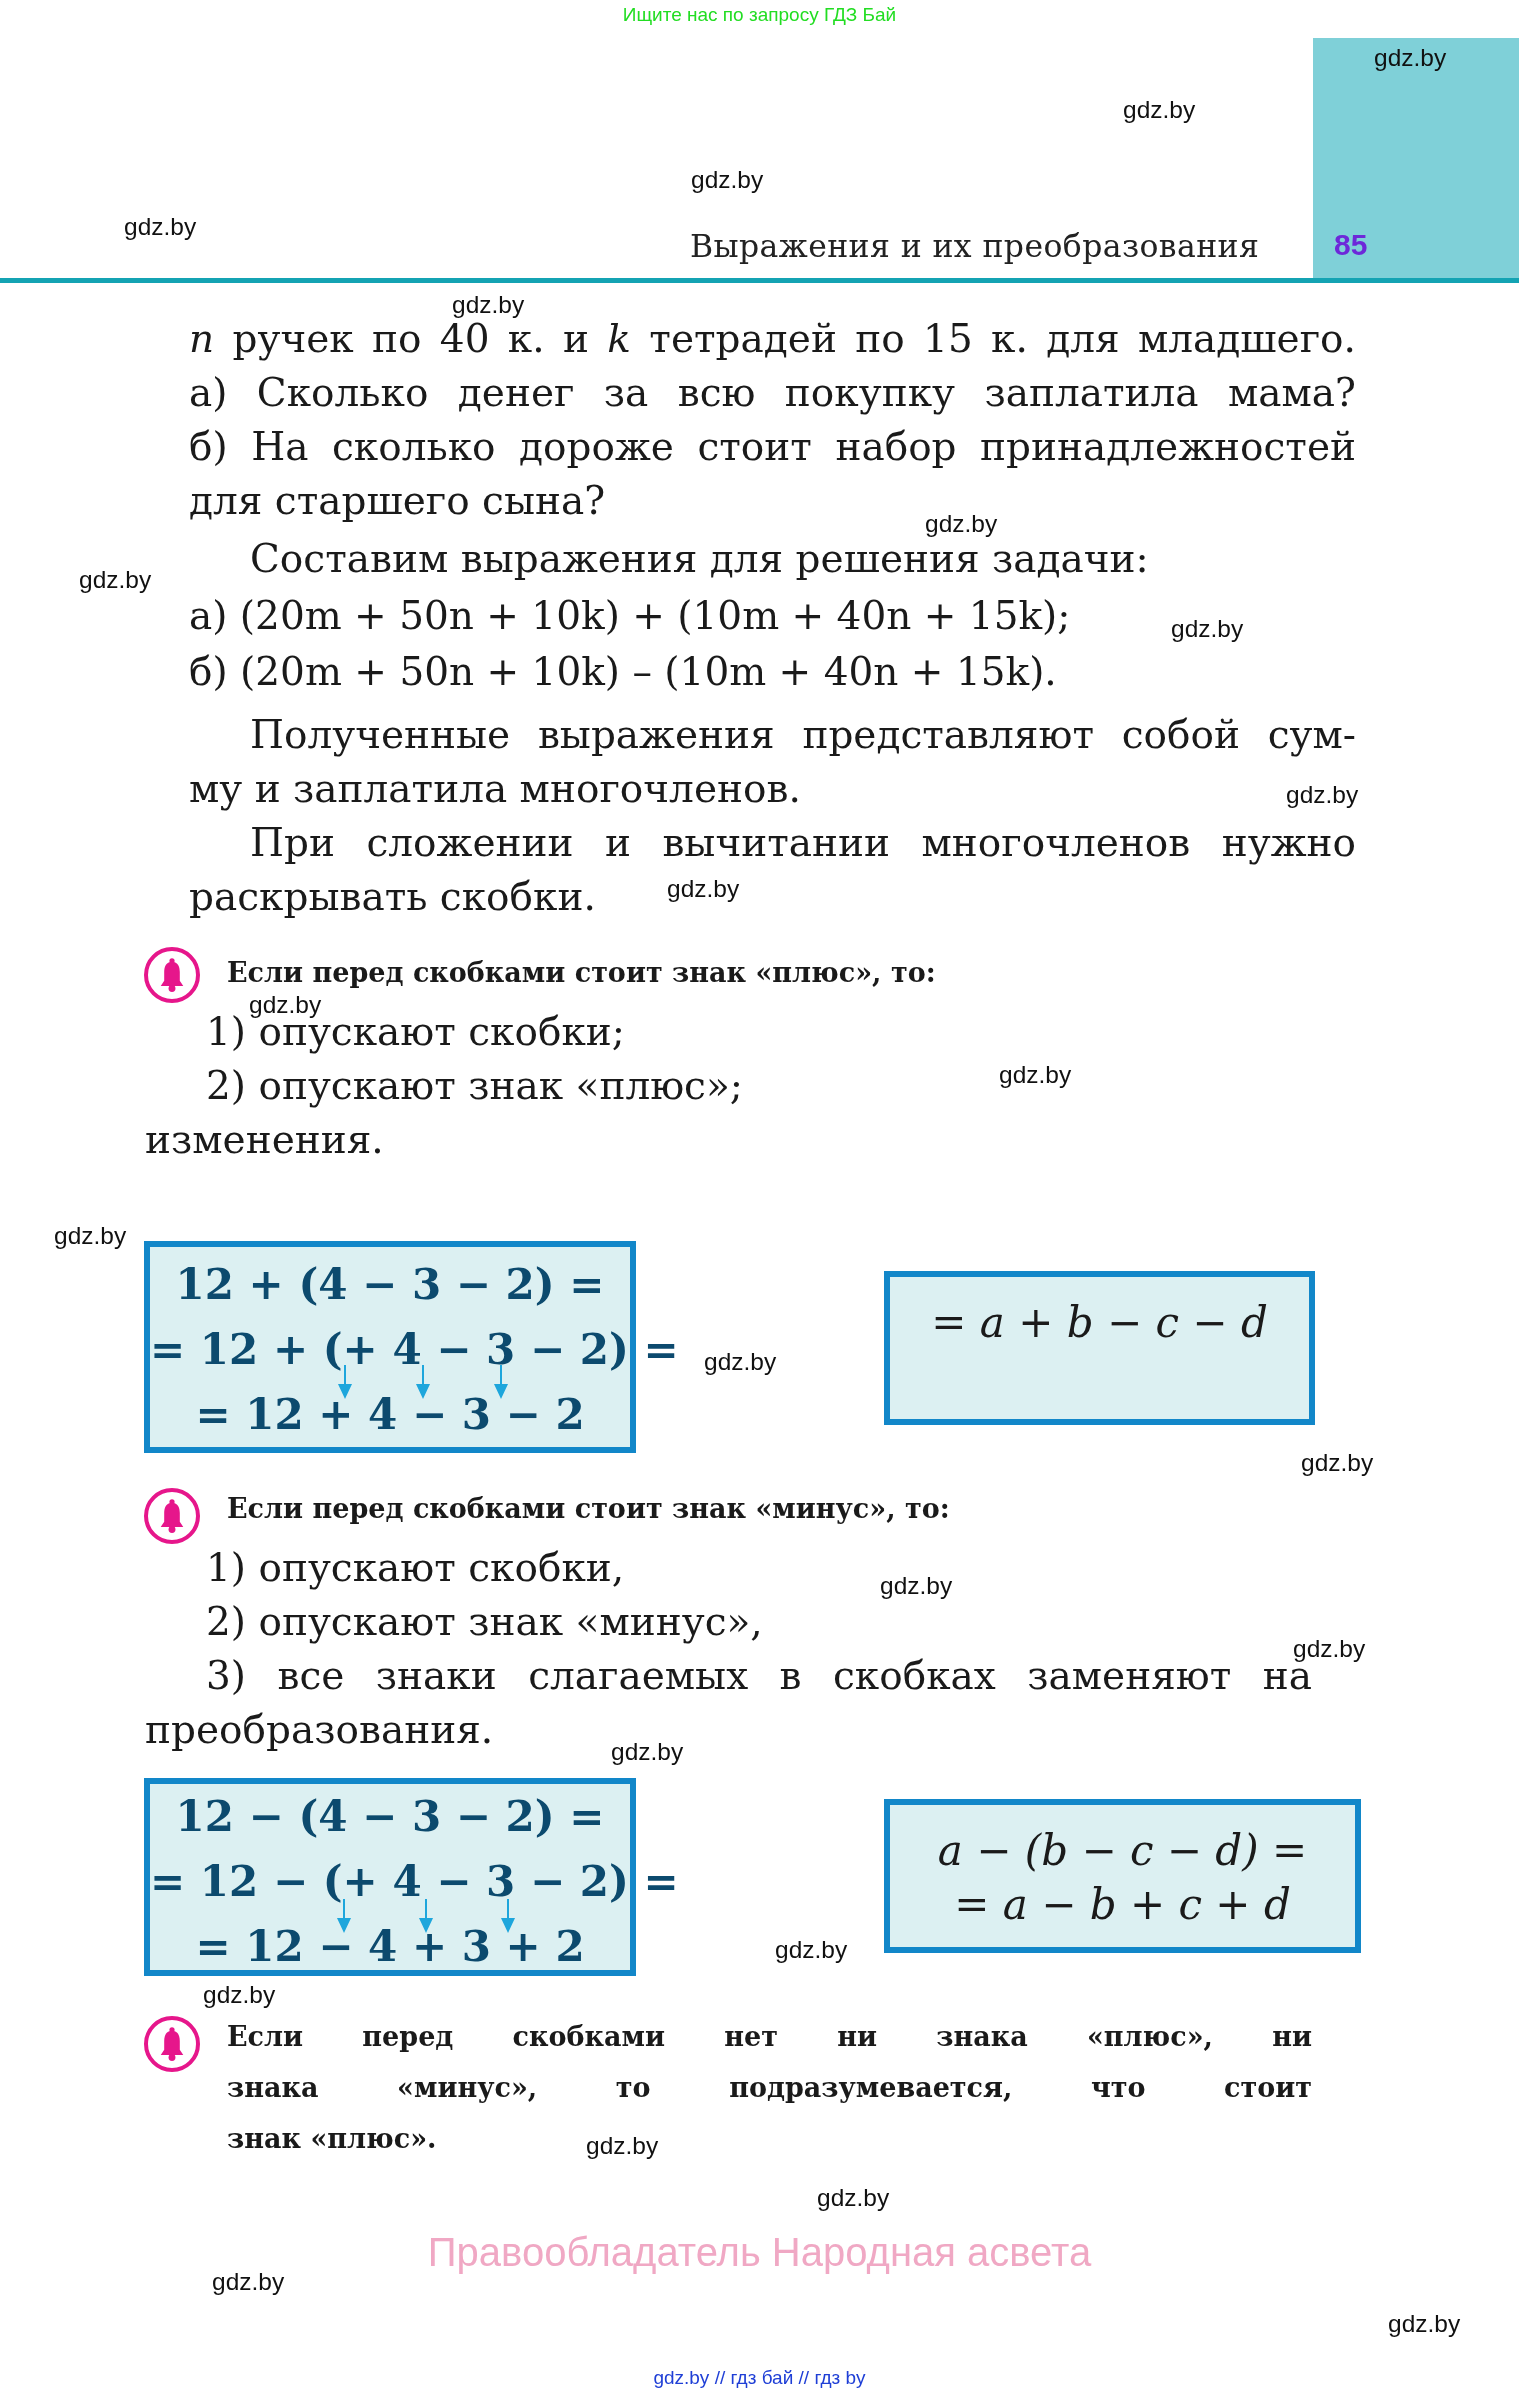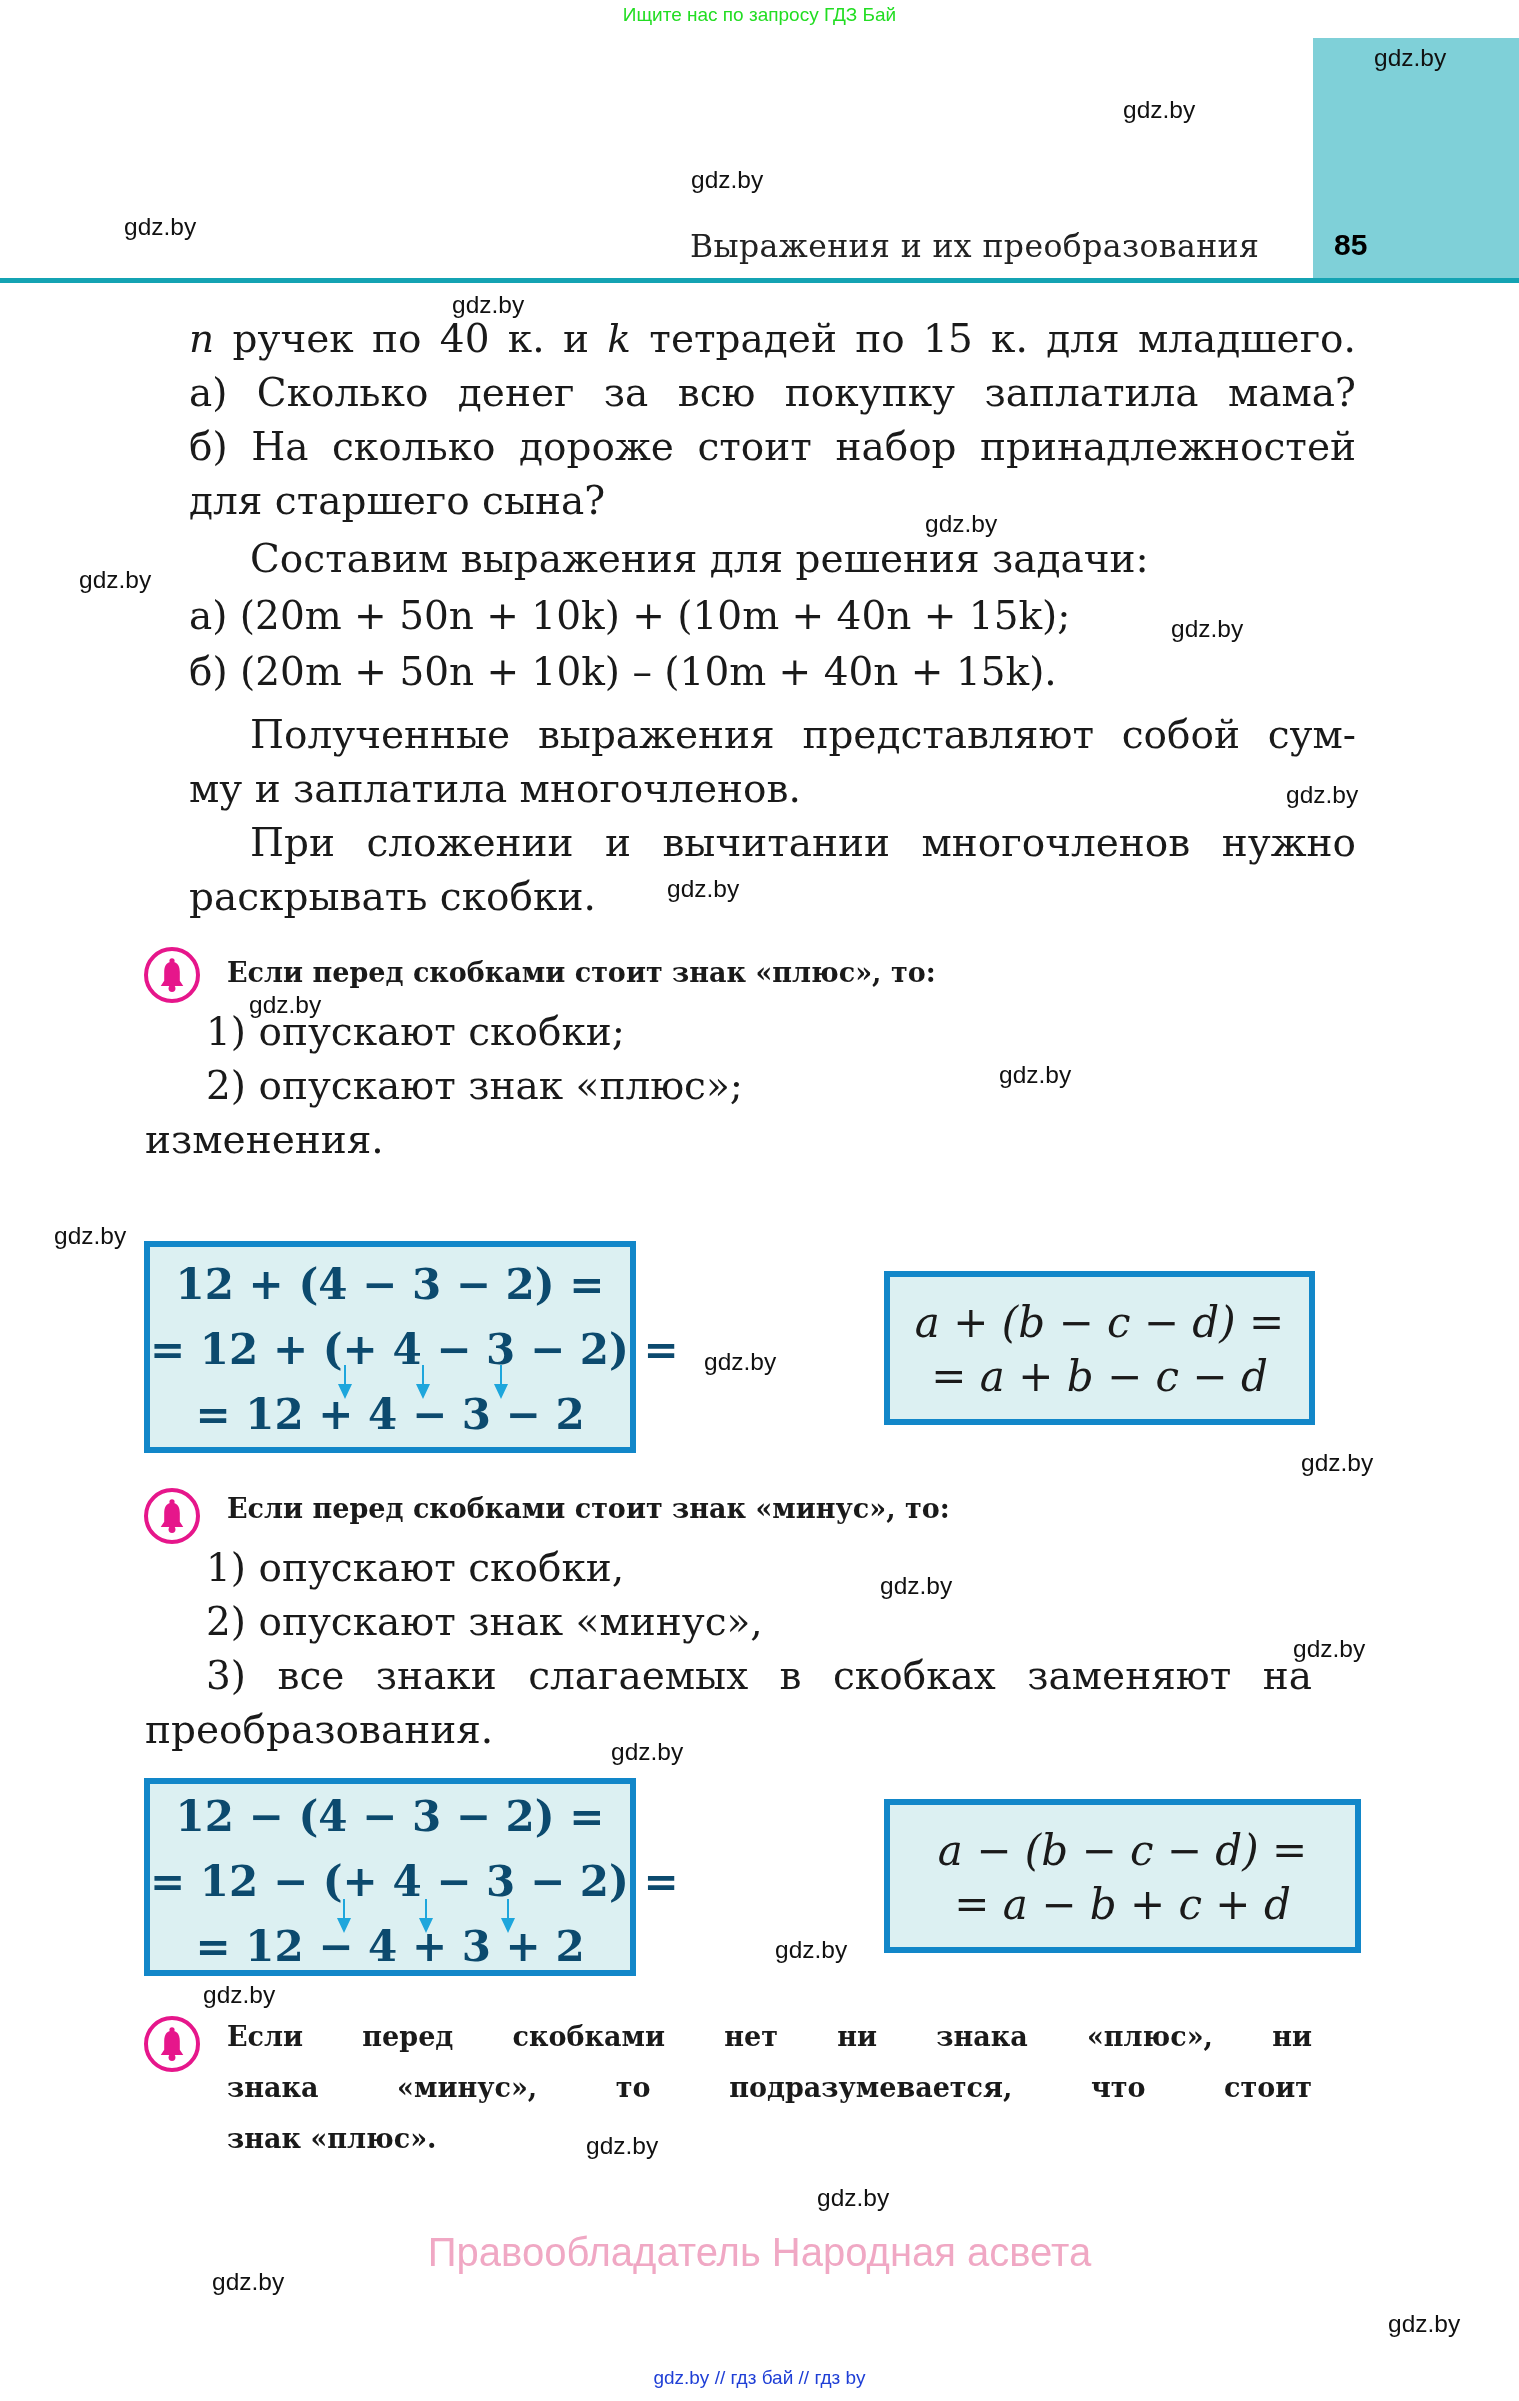--- a/index.html
+++ b/index.html
@@ -3,21 +3,21 @@
 <meta charset="utf-8">
 <style>
   html, body { margin:0; padding:0; }
   body { width:1519px; height:2401px; position:relative; background:#ffffff; overflow:hidden;
          font-family:"DejaVu Serif", serif; color:#1a1a1a; }
   .abs { position:absolute; }
   .top-notice { left:0; width:1519px; top:3.5px; text-align:center; font-family:"Liberation Sans", sans-serif;
                 font-size:19px; color:#22dd22; }
   .band { left:1313px; top:38px; width:207px; height:242px; background:#7fd0d8; }
   .rule { left:0; top:278px; width:1519px; height:5.3px; background:#14a3b3; }
-  .page-num { left:1334px; top:228px; font-family:"Liberation Sans", sans-serif; font-weight:bold; font-size:30px; color:#000000; }
+  .page-num { left:1334px; top:228px; font-family:"Liberation Sans", sans-serif; font-weight:bold; font-size:30px; color:#6d28d9; }
   .running-head { left:690px; top:228px; font-family:"DejaVu Serif", serif; font-size:31.5px; color:#222; letter-spacing:0.4px; }
   .wm { font-family:"Liberation Sans", sans-serif; font-size:24.5px; color:#111; }
   .body-text { left:145px; width:1167px; font-size:39px; line-height:54px; text-align:justify;margin-left:44px; }
   .line { display:block; white-space:nowrap; }
   .just { text-align:justify; text-align-last:justify; white-space:normal; }
   .indent { padding-left:61px; }
   .it { font-style:italic; }
   .rule-box { left:145px; width:1167px; }
   .rule-head { font-weight:bold; font-size:27px; line-height:51px; }
   .bell { position:absolute; width:56px; height:56px; border-radius:50%; border:4.4px solid #e6168b; box-sizing:border-box; }
@@ -107,21 +107,20 @@
 <div class="abs arrow" style="left:423px;top:1365px;">
     <div class="shaft"></div>
     <div class="head"></div>
   </div>
 <div class="abs arrow" style="left:501px;top:1365px;">
     <div class="shaft"></div>
     <div class="head"></div>
   </div>
 
 <div class="abs ex-box" style="left:884px;top:1271px;width:431px;height:154px;padding-top:19px;">
-  <div class="ex-var">a + (b − c − d) =</div>
   <div class="ex-var">= a + b − c − d</div>
 </div>
 
 <div class="bell" style="left:144px;top:1488px;">
   <svg width="26" height="35" viewBox="0 0 30 40">
       <circle cx="15" cy="3" r="3" fill="#e6168b"></circle>
       <path d="M15 4 C8 4 6 10 6 16 L6 26 L2 32 L28 32 L24 26 L24 16 C24 10 22 4 15 4 Z" fill="#e6168b"></path>
       <circle cx="15" cy="35" r="4" fill="#e6168b"></circle>
     </svg>
 </div>

